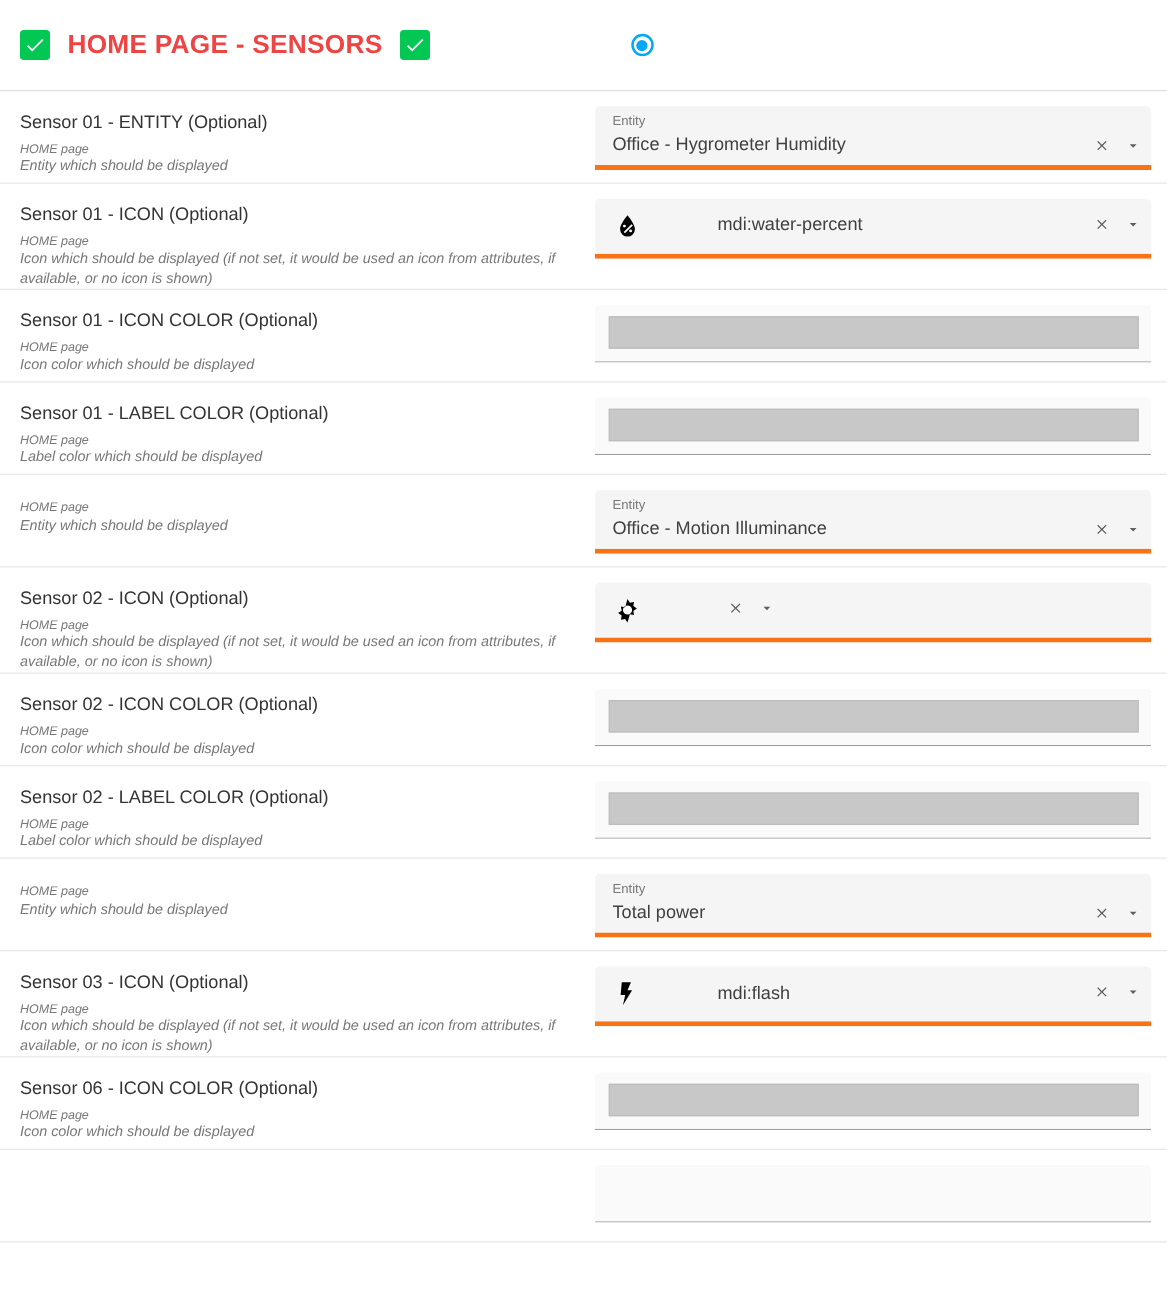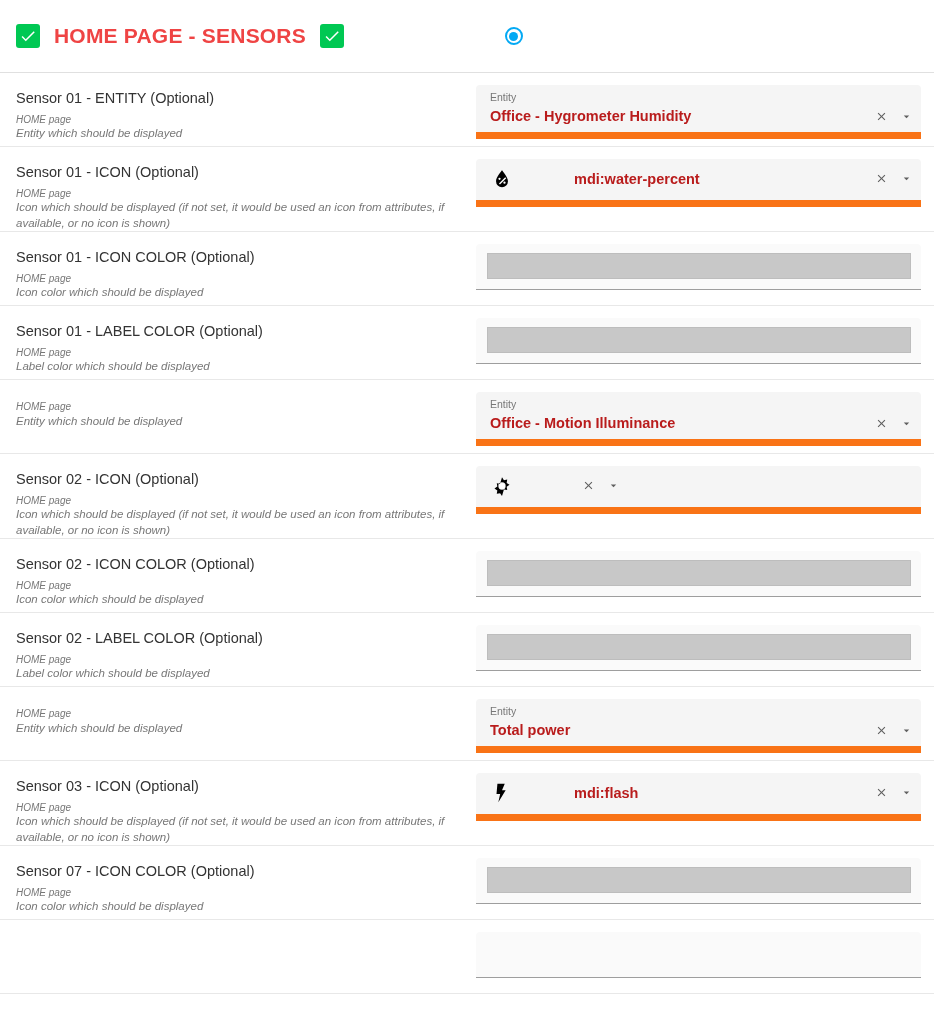--- a/index.html
+++ b/index.html
@@ -97,43 +97,42 @@
     display: flex;
     align-items: flex-start;
     justify-content: flex-start;
     padding-top: 2px;
   }
 
   
   .field {
     width: 445px;
     background: #f5f5f5;
-    border-bottom: 7px solid #f97316;
+    border-bottom: 4px solid #f97316;
     border-radius: 4px 4px 0 0;
     padding: 6px 8px 7px 14px;
     display: flex;
     align-items: flex-end;
     position: relative;
     min-height: 48px;
   }
   .field-inner { flex: 1 1 auto; min-width: 0; }
   .field-label {
     font-size: 10.5px;
     color: #777777;
     line-height: 1.2;
     margin-bottom: 3px;
   }
   .field-value {
     font-size: 14.5px;
-    color: #b91c1c;
+    color: #404040;
     line-height: 1.25;
     white-space: nowrap;
     overflow: hidden;
     text-overflow: ellipsis;
-    font-weight: bold;
   }
   .field-actions {
     display: flex;
     align-items: center;
     gap: 12px;
     padding-bottom: 2px;
     margin-left: 8px;
   }
   .ic-clear, .ic-caret {
     color: #5f5f5f;
@@ -409,21 +408,21 @@
                 <svg width="13" height="13" viewBox="0 0 24 24">
                   <path fill="currentColor" d="M7 10l5 5 5-5z"></path>
                 </svg>
               </span>
             </div>
           </div>
         </div>
       </div>
       <div class="row">
         <div class="row-left">
-          <div class="r-title">Sensor 07 - ICON COLOR (Optional)</div>
+          <div class="r-title">Sensor 06 - ICON COLOR (Optional)</div>
           <div class="r-sub">HOME page</div>
           <div class="r-sub2">Icon color which should be displayed</div>
         </div>
         <div class="row-right">
           <div class="colorfield">
             <div class="swatch" style="background: rgb(200, 200, 200);"></div>
           </div>
         </div>
       </div>
       <div class="row">

